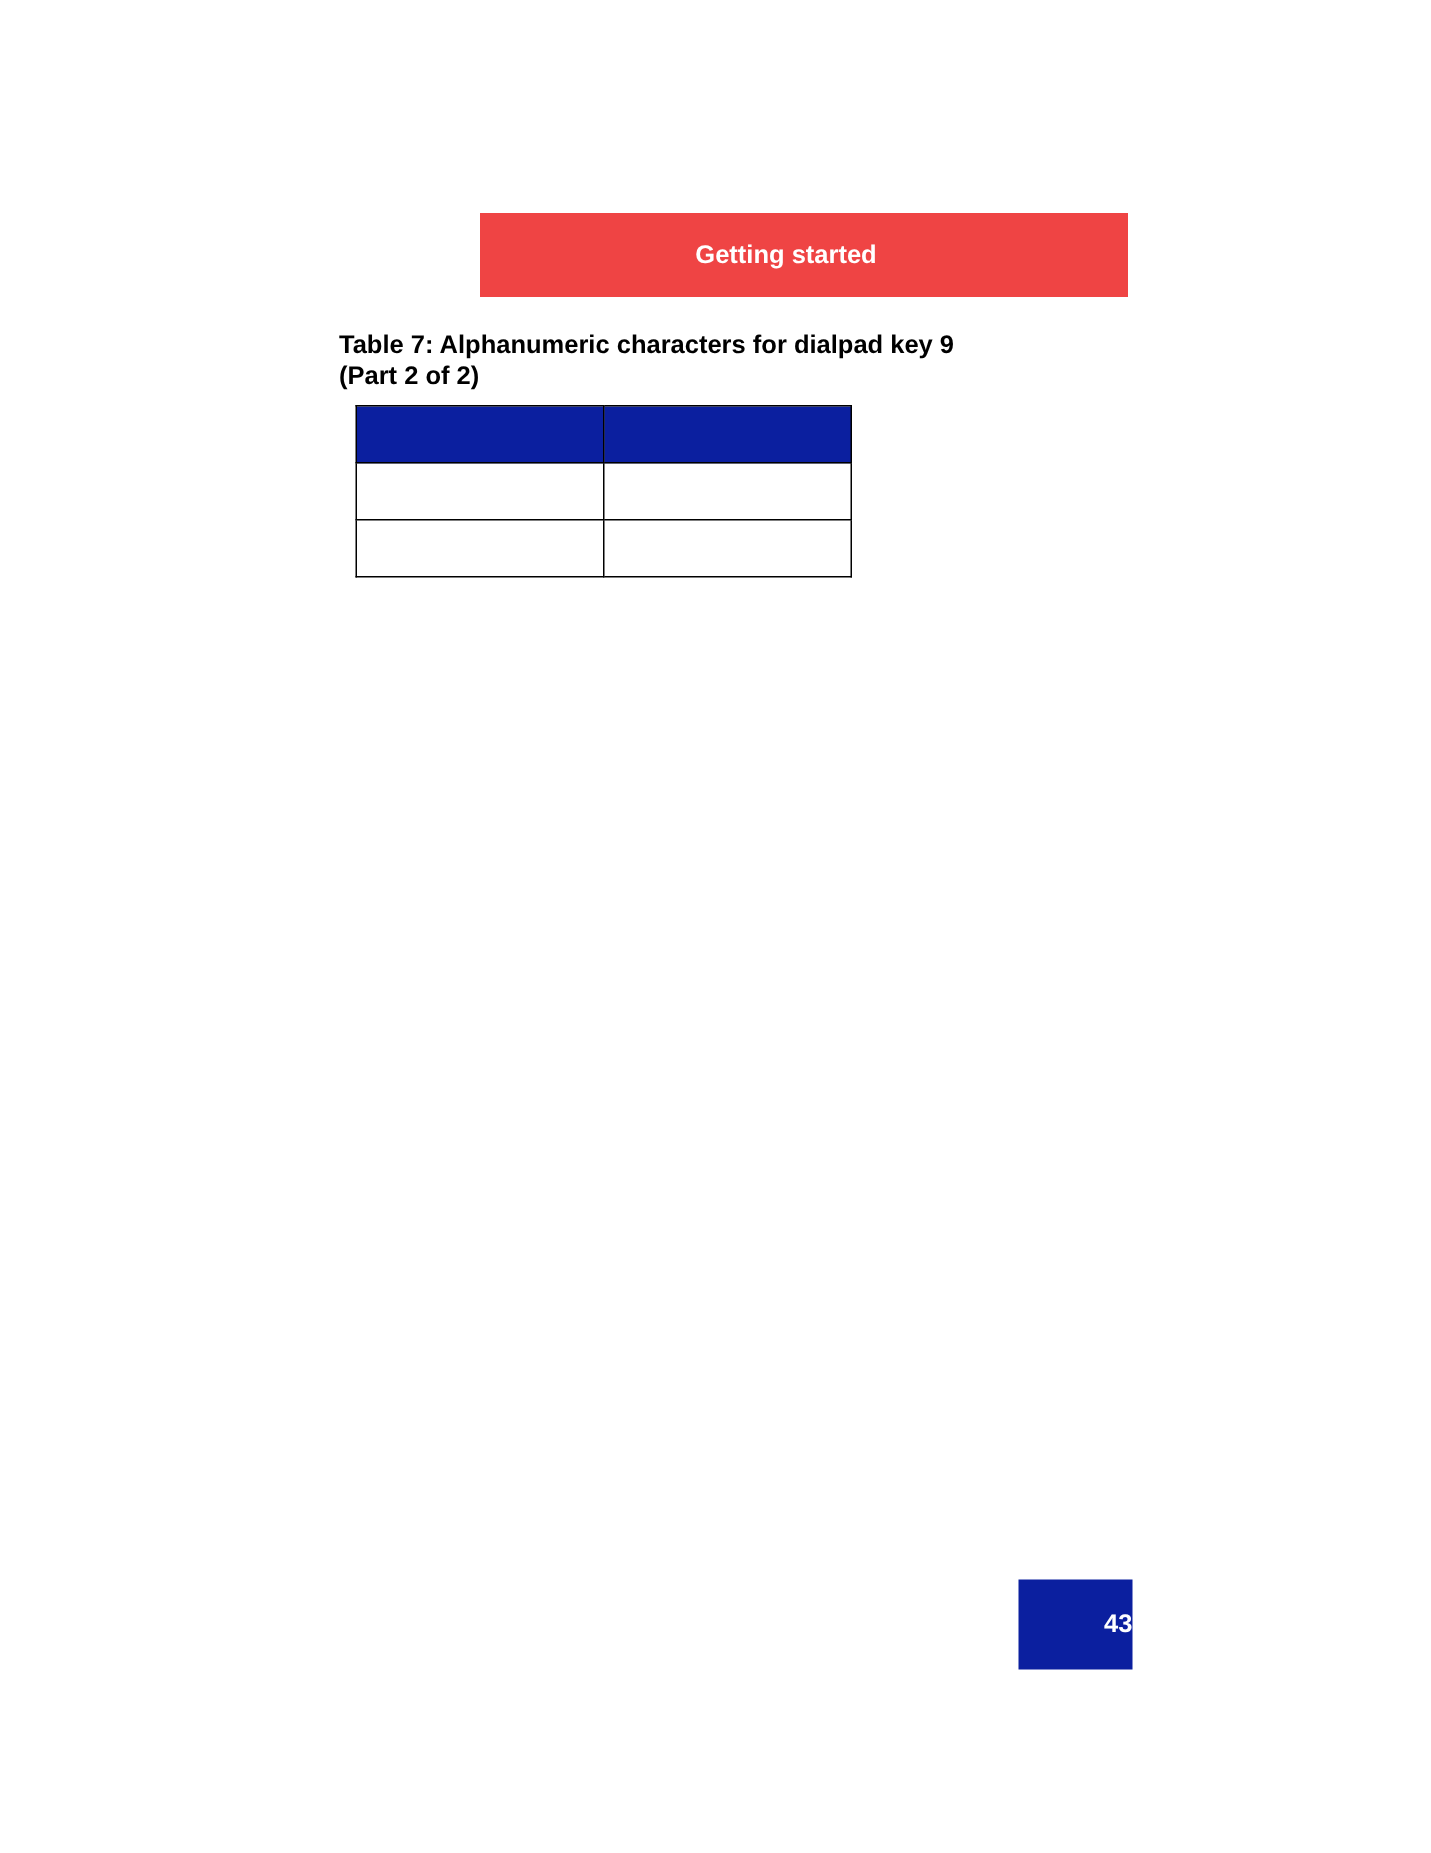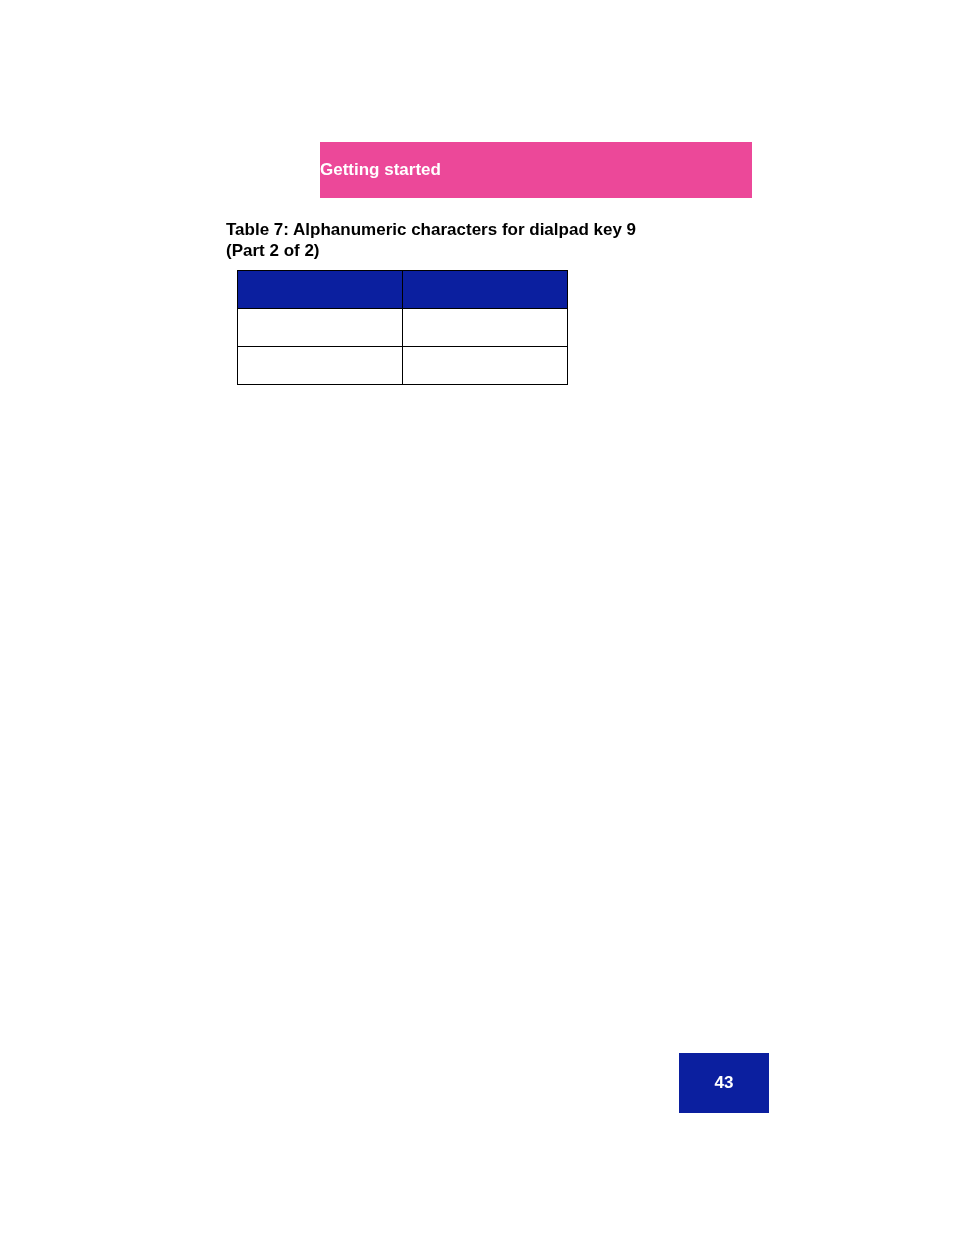--- a/index.html
+++ b/index.html
@@ -13,24 +13,24 @@
       background: #ffffff;
       font-family: "Helvetica Neue", Arial, sans-serif;
       position: relative;
     }
     .header-bar {
       position: absolute;
       top: 142px;
       left: 320px;
       width: 432px;
       height: 56px;
-      background: #ec4899;
+      background: #ef4444;
       display: flex;
       align-items: center;
-      justify-content: flex-start;
+      justify-content: center;
       padding-right: 24px;
     }
     .header-bar-text {
       color: #ffffff;
       font-size: 17px;
       font-weight: bold;
     }
     .caption {
       position: absolute;
       top: 219px;
@@ -61,26 +61,26 @@
       font-weight: bold;
     }
     .data-table td {
       background: #ffffff;
       color: #000000;
     }
     .page-number-box {
       position: absolute;
       top: 1053px;
       left: 679px;
-      width: 90px;
+      width: 76px;
       height: 60px;
       background: #0b1f9f;
       display: flex;
       align-items: center;
-      justify-content: center;
+      justify-content: flex-end;
     }
     .page-number {
       color: #ffffff;
       font-size: 17px;
       font-weight: bold;
     }
   </style>
 </head>
 <body>
 

